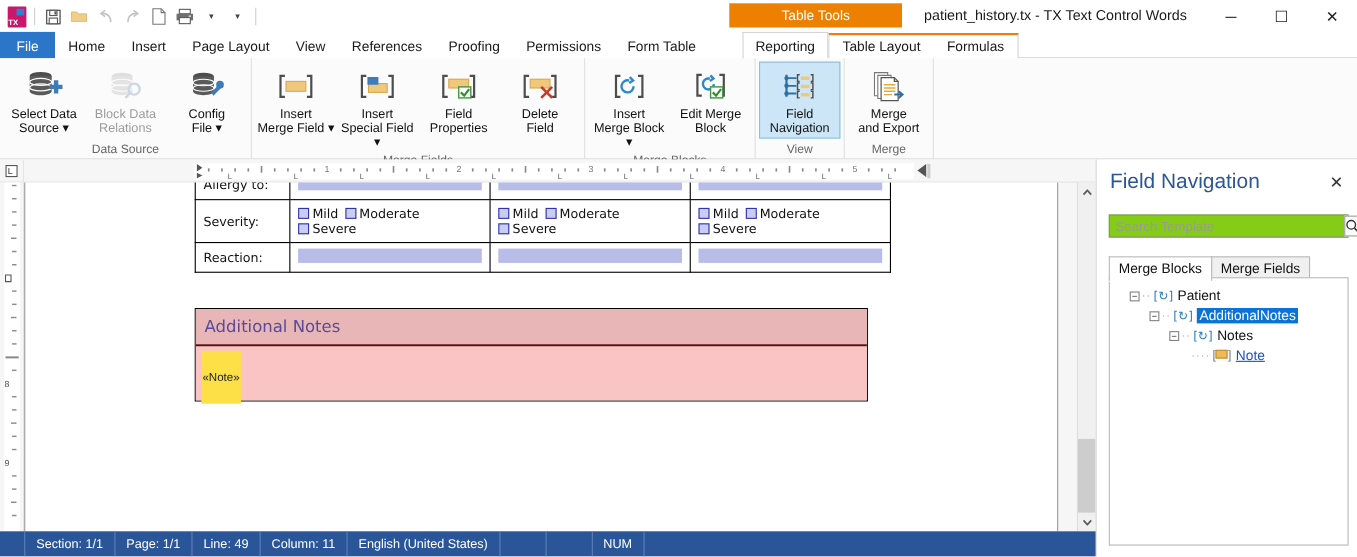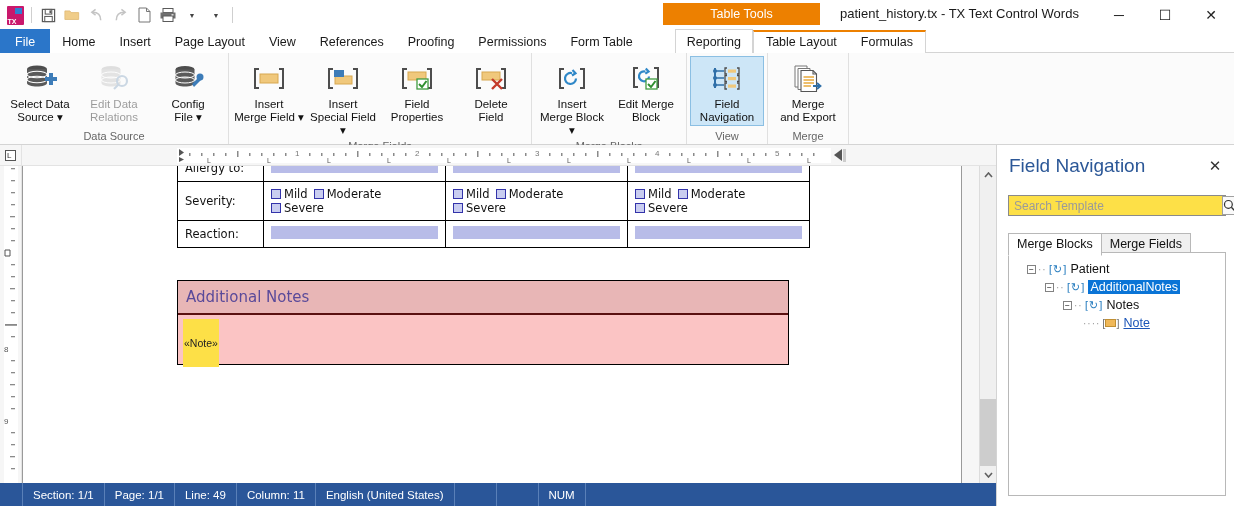--- a/index.html
+++ b/index.html
@@ -200,21 +200,21 @@
     position: absolute; left: 12px; top: 10px; font-size: 19px; color: #2b5797;
     font-weight: normal;
   }
   .fnav-close {
     position: absolute; right: 10px; top: 12px; width: 18px; height: 18px;
     display: flex; align-items: center; justify-content: center;
     font-size: 15px; color: #333;
   }
   .searchbox {
     position: absolute; left: 11px; top: 50px; width: 218px; height: 21px;
-    border: 1px solid #8a8a8a; background: #fde047; display: flex; align-items: center; gap: 48px;
+    border: 1px solid #8a8a8a; background: #84cc16; display: flex; align-items: center; gap: 48px;
   }
   .searchbox input {
     flex: 1; border: none; outline: none; padding: 0 5px; font-size: 12px;
     color: #333; font-family: "Liberation Sans", sans-serif; background: transparent;
   }
   .searchbox input::placeholder { color: #9a9a9a; }
   .search-btn {
     width: 21px; height: 19px; border: 1px solid #a0a0a0; background: #fafafa;
     display: flex; align-items: center; justify-content: center; margin-right: 1px;
   }
@@ -384,21 +384,21 @@
         <div class="rbtn-icon">
           <svg width="32" height="30" viewBox="0 0 32 30">
             <ellipse cx="13" cy="5.5" rx="9.5" ry="3.4" fill="#b8b8b8"></ellipse>
             <path d="M3.5 5.5 L3.5 19 C3.5 21 7.8 22.5 13 22.5 C18.2 22.5 22.5 21 22.5 19 L22.5 5.5" fill="#c4c4c4"></path>
             <ellipse cx="13" cy="11" rx="9.5" ry="3" fill="none" stroke="#fff" stroke-width="1"></ellipse>
             <ellipse cx="13" cy="16" rx="9.5" ry="3" fill="none" stroke="#fff" stroke-width="1"></ellipse>
             <circle cx="24" cy="17" r="5" fill="none" stroke="#8aa8c4" stroke-width="2.2"></circle>
             <path d="M20.5 20.5 L16 25" stroke="#8aa8c4" stroke-width="2.2"></path>
           </svg>
         </div>
-        <div class="rbtn-label">Edit Data
+        <div class="rbtn-label">Block Data
 Relations</div>
       </div>
       <div class="rbtn">
         <div class="rbtn-icon">
           <svg width="32" height="30" viewBox="0 0 32 30">
             <ellipse cx="13" cy="5.5" rx="9.5" ry="3.4" fill="#4d4d4d"></ellipse>
             <path d="M3.5 5.5 L3.5 19 C3.5 21 7.8 22.5 13 22.5 C18.2 22.5 22.5 21 22.5 19 L22.5 5.5" fill="#5a5a5a"></path>
             <ellipse cx="13" cy="11" rx="9.5" ry="3" fill="none" stroke="#fff" stroke-width="1"></ellipse>
             <ellipse cx="13" cy="16" rx="9.5" ry="3" fill="none" stroke="#fff" stroke-width="1"></ellipse>
             <path d="M28 12 L24 16 L20 20 L22 23 L26 19 L30 15 Z" fill="#3d7cb8"></path>

